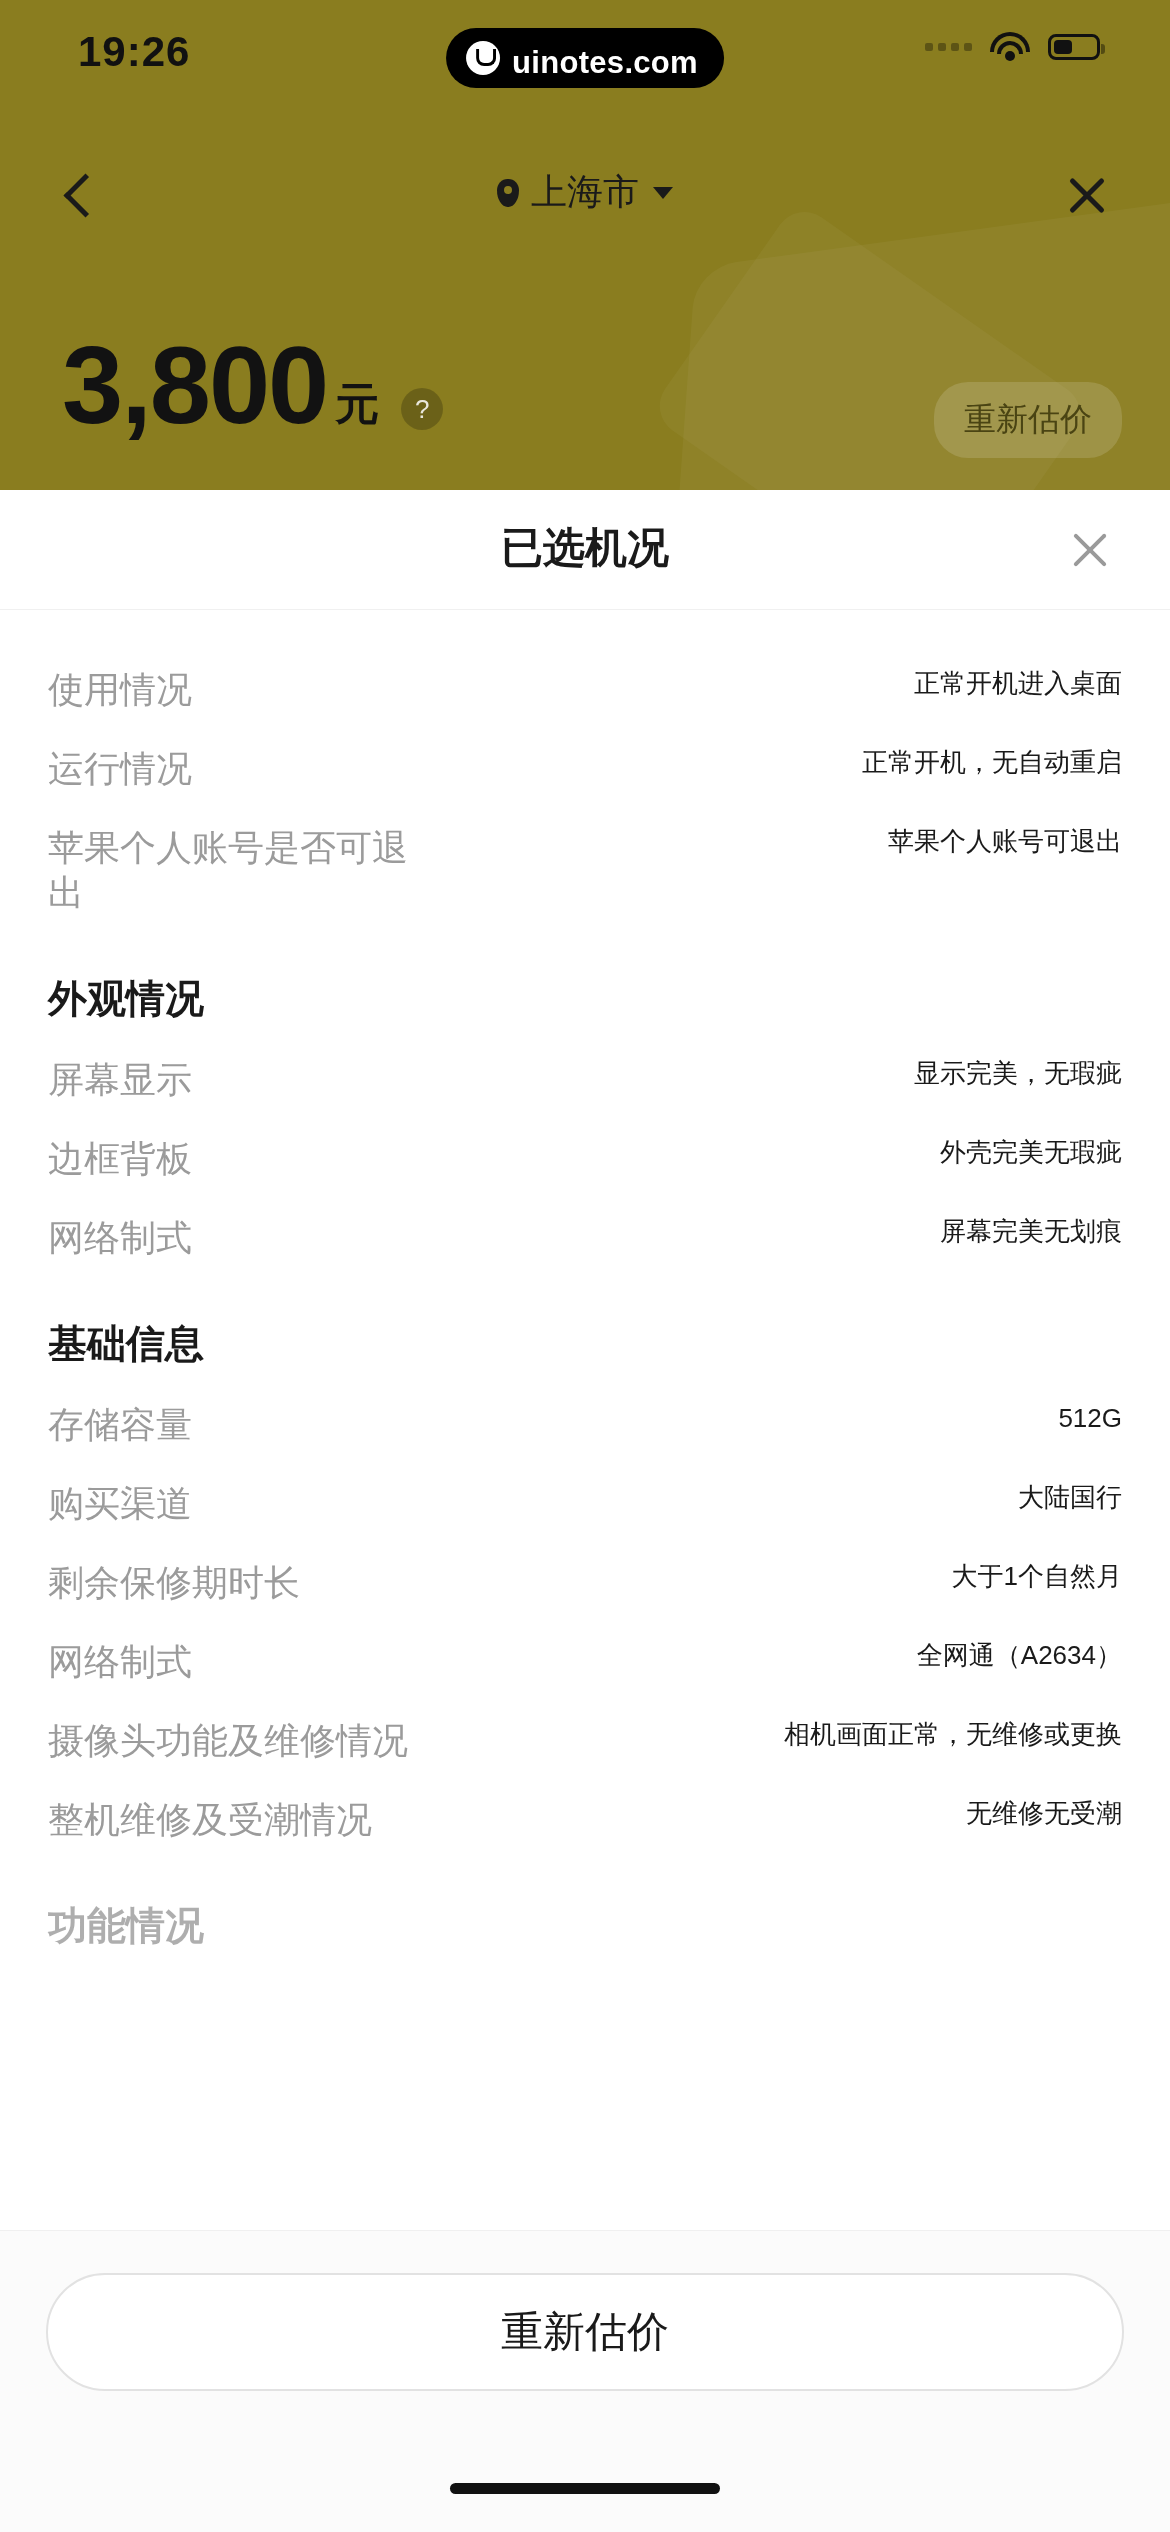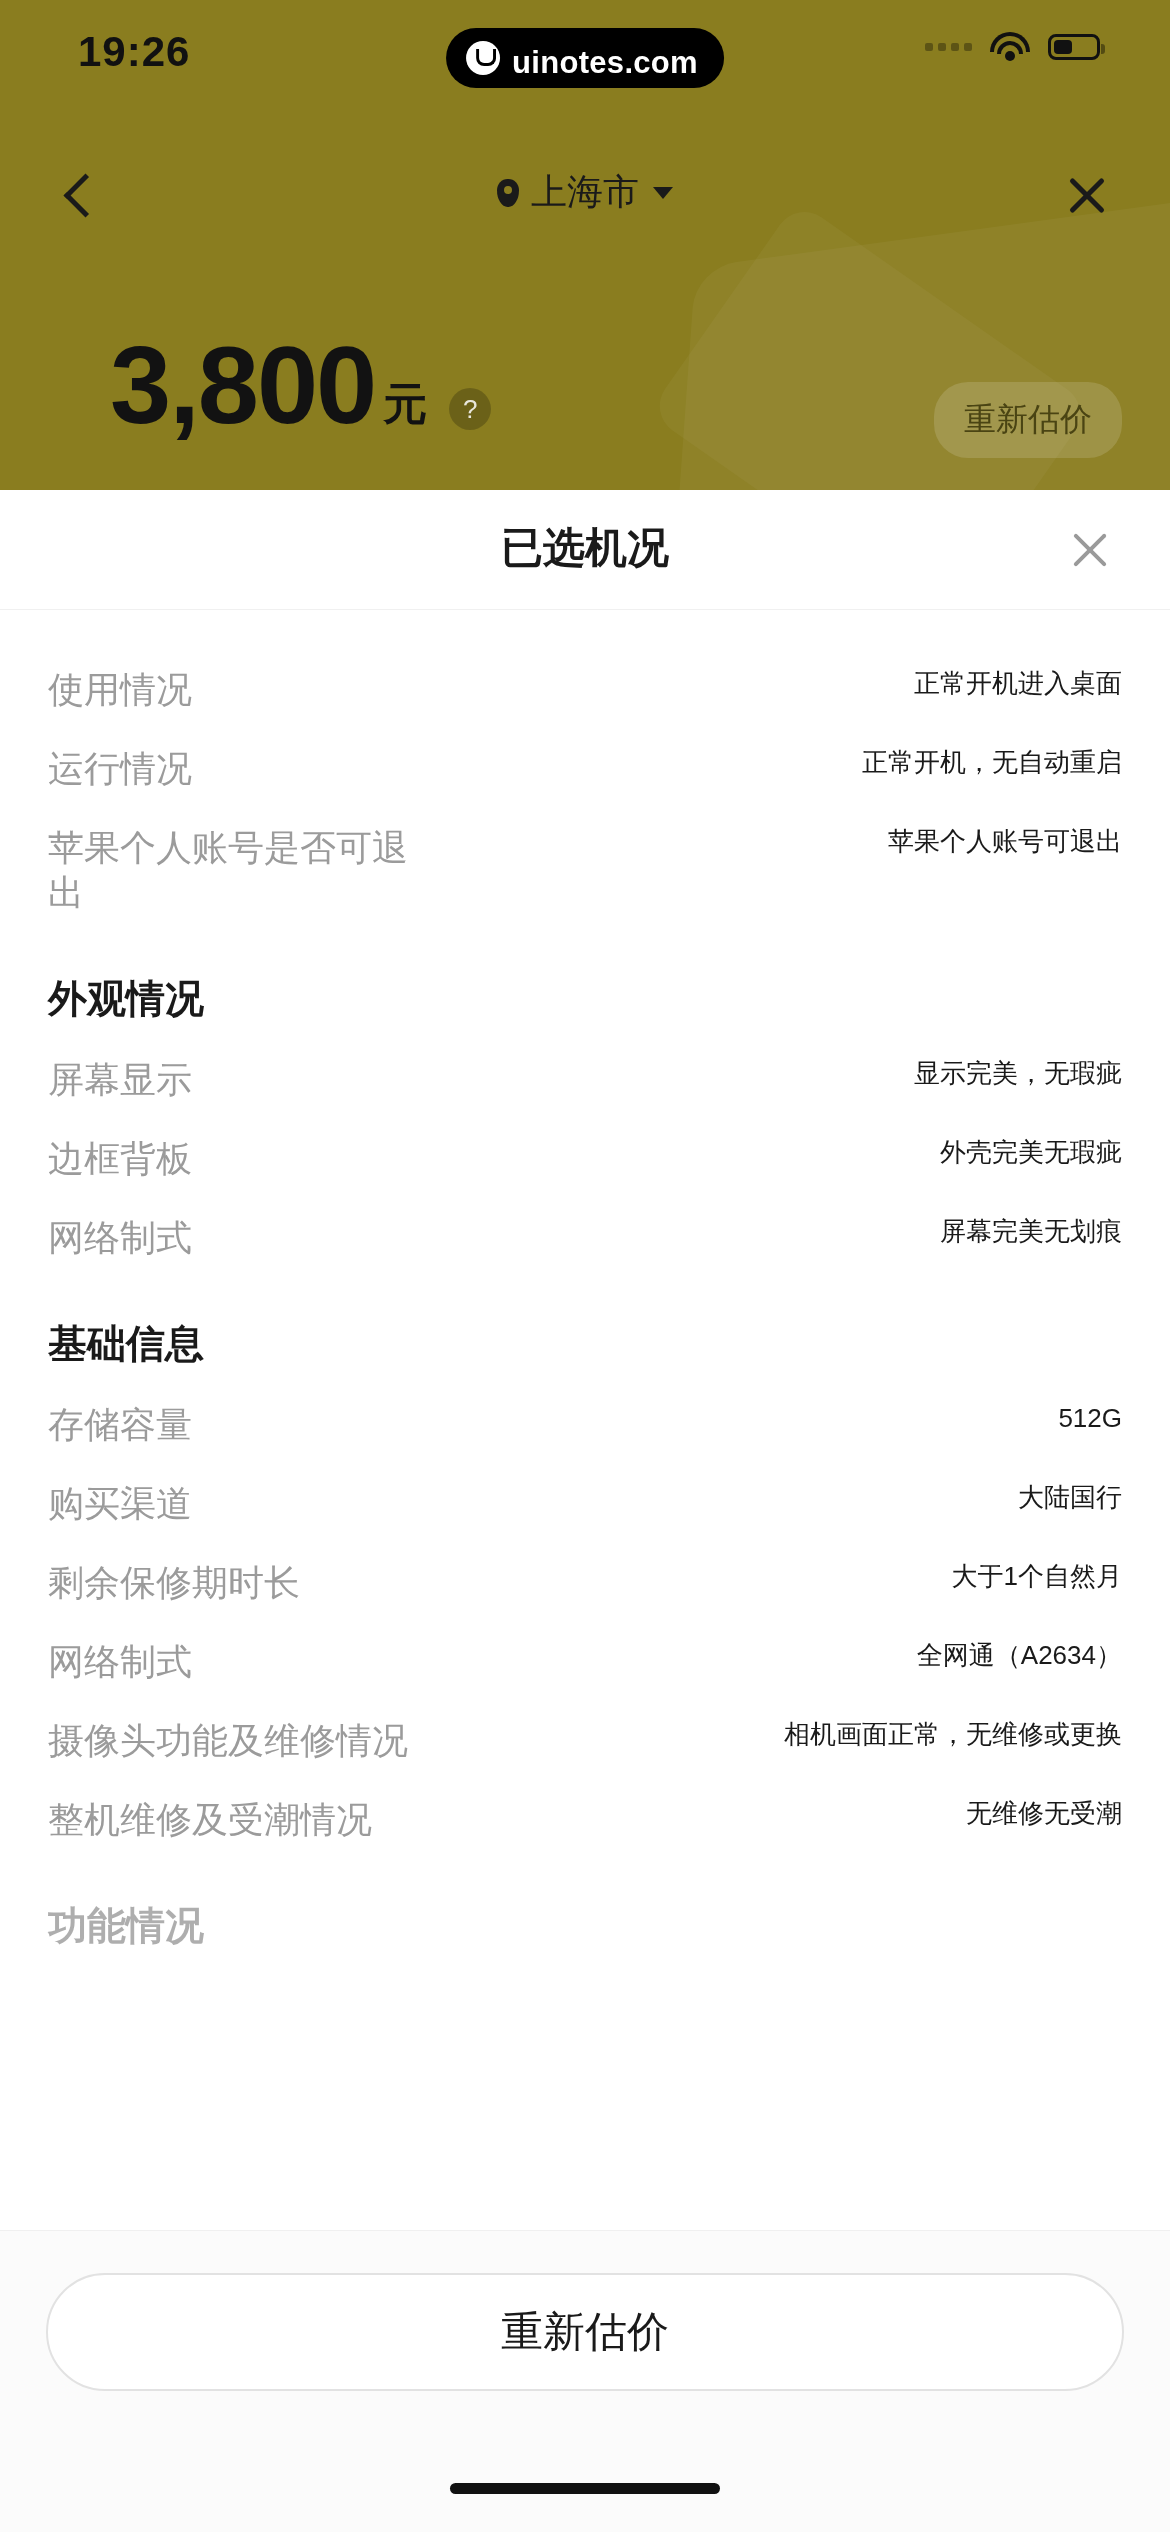--- a/index.html
+++ b/index.html
@@ -234,21 +234,20 @@
     display: flex;
     align-items: flex-end;
     gap: 0;
   }
   .price-value {
     font-size: 110px;
     font-weight: 800;
     color: #121212;
     letter-spacing: -2px;
     line-height: 1;
-    margin-left: 48px;
   }
   .price-unit {
     font-size: 44px;
     font-weight: 700;
     color: #121212;
     margin-left: 8px;
     margin-bottom: 6px;
   }
   .help-badge {
     width: 42px; height: 42px;

